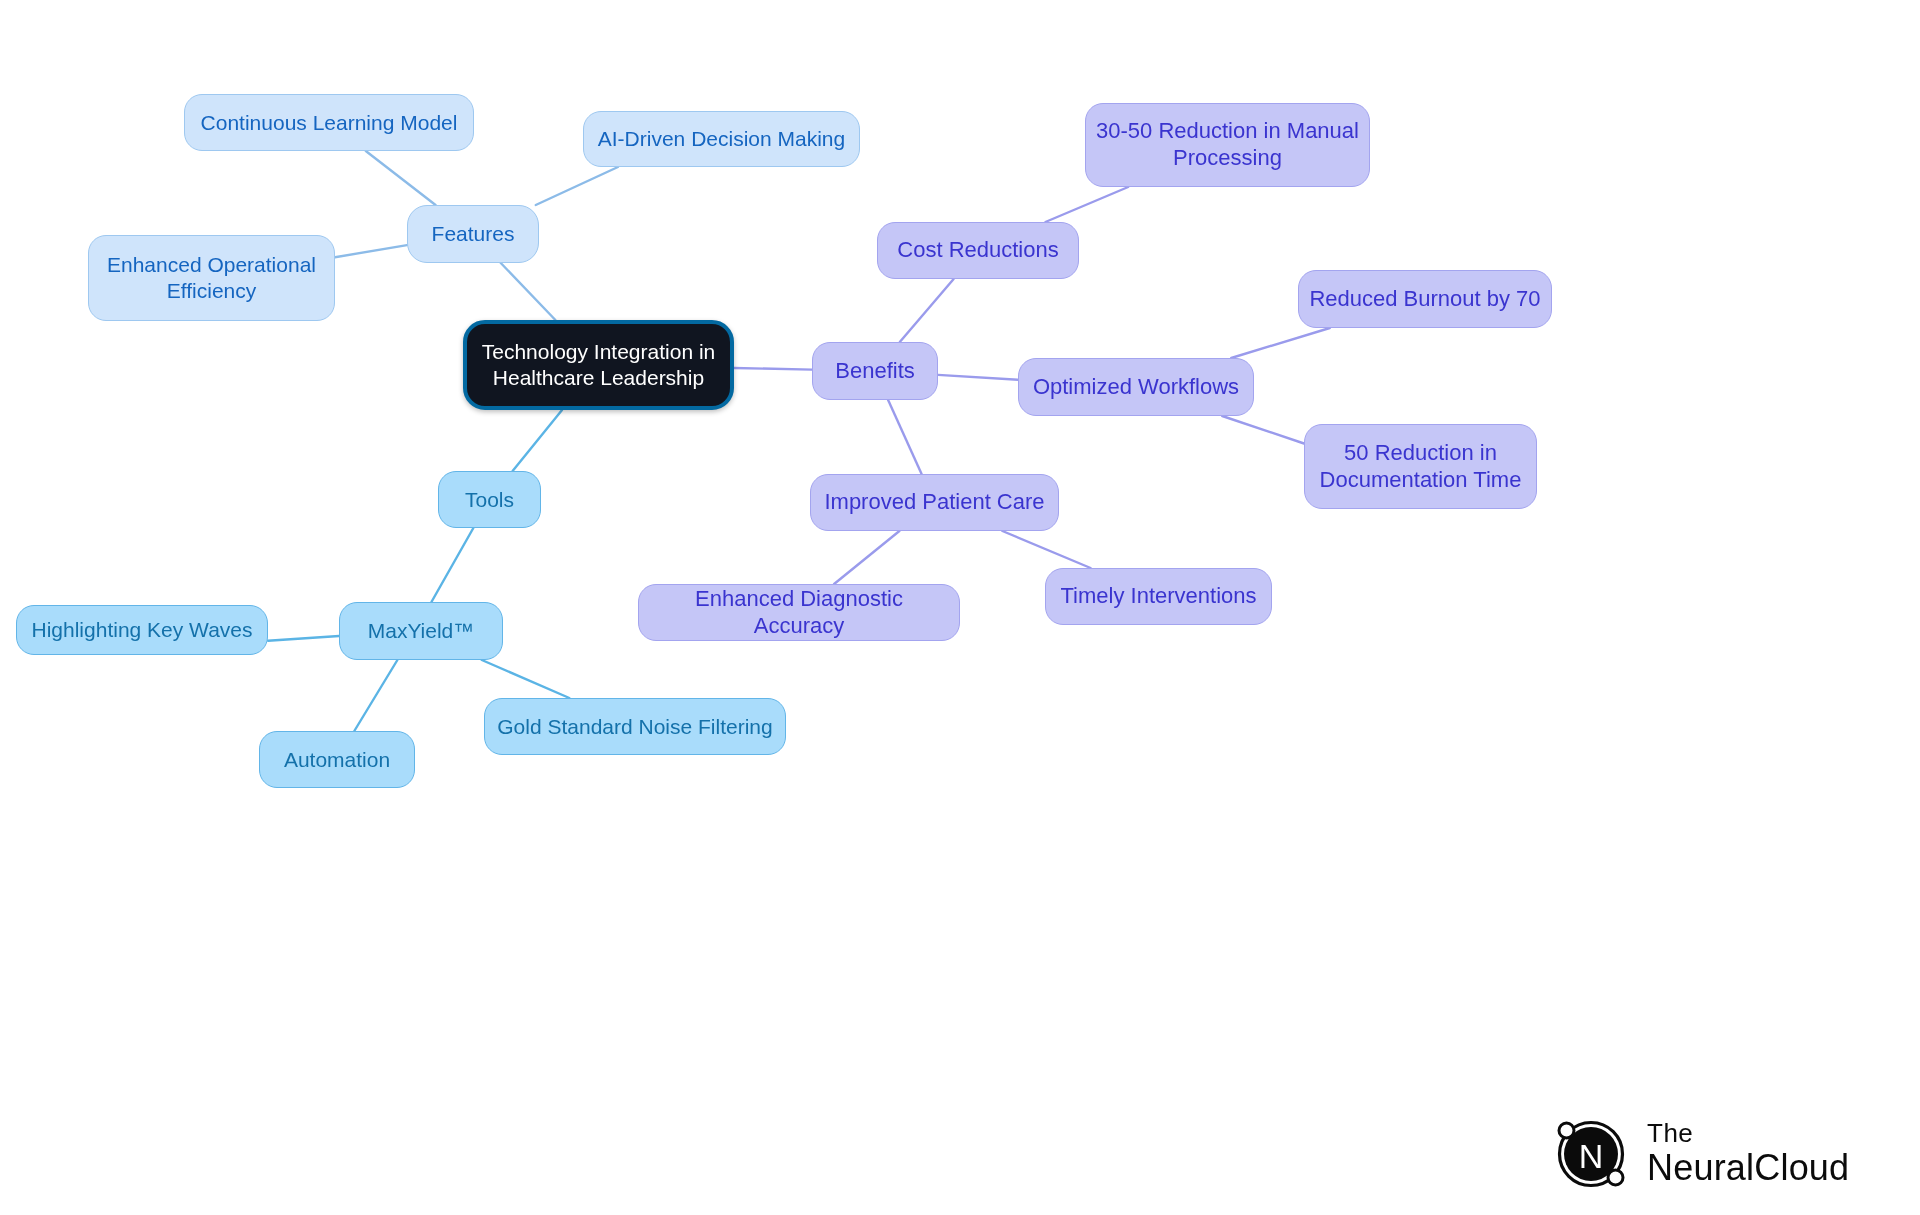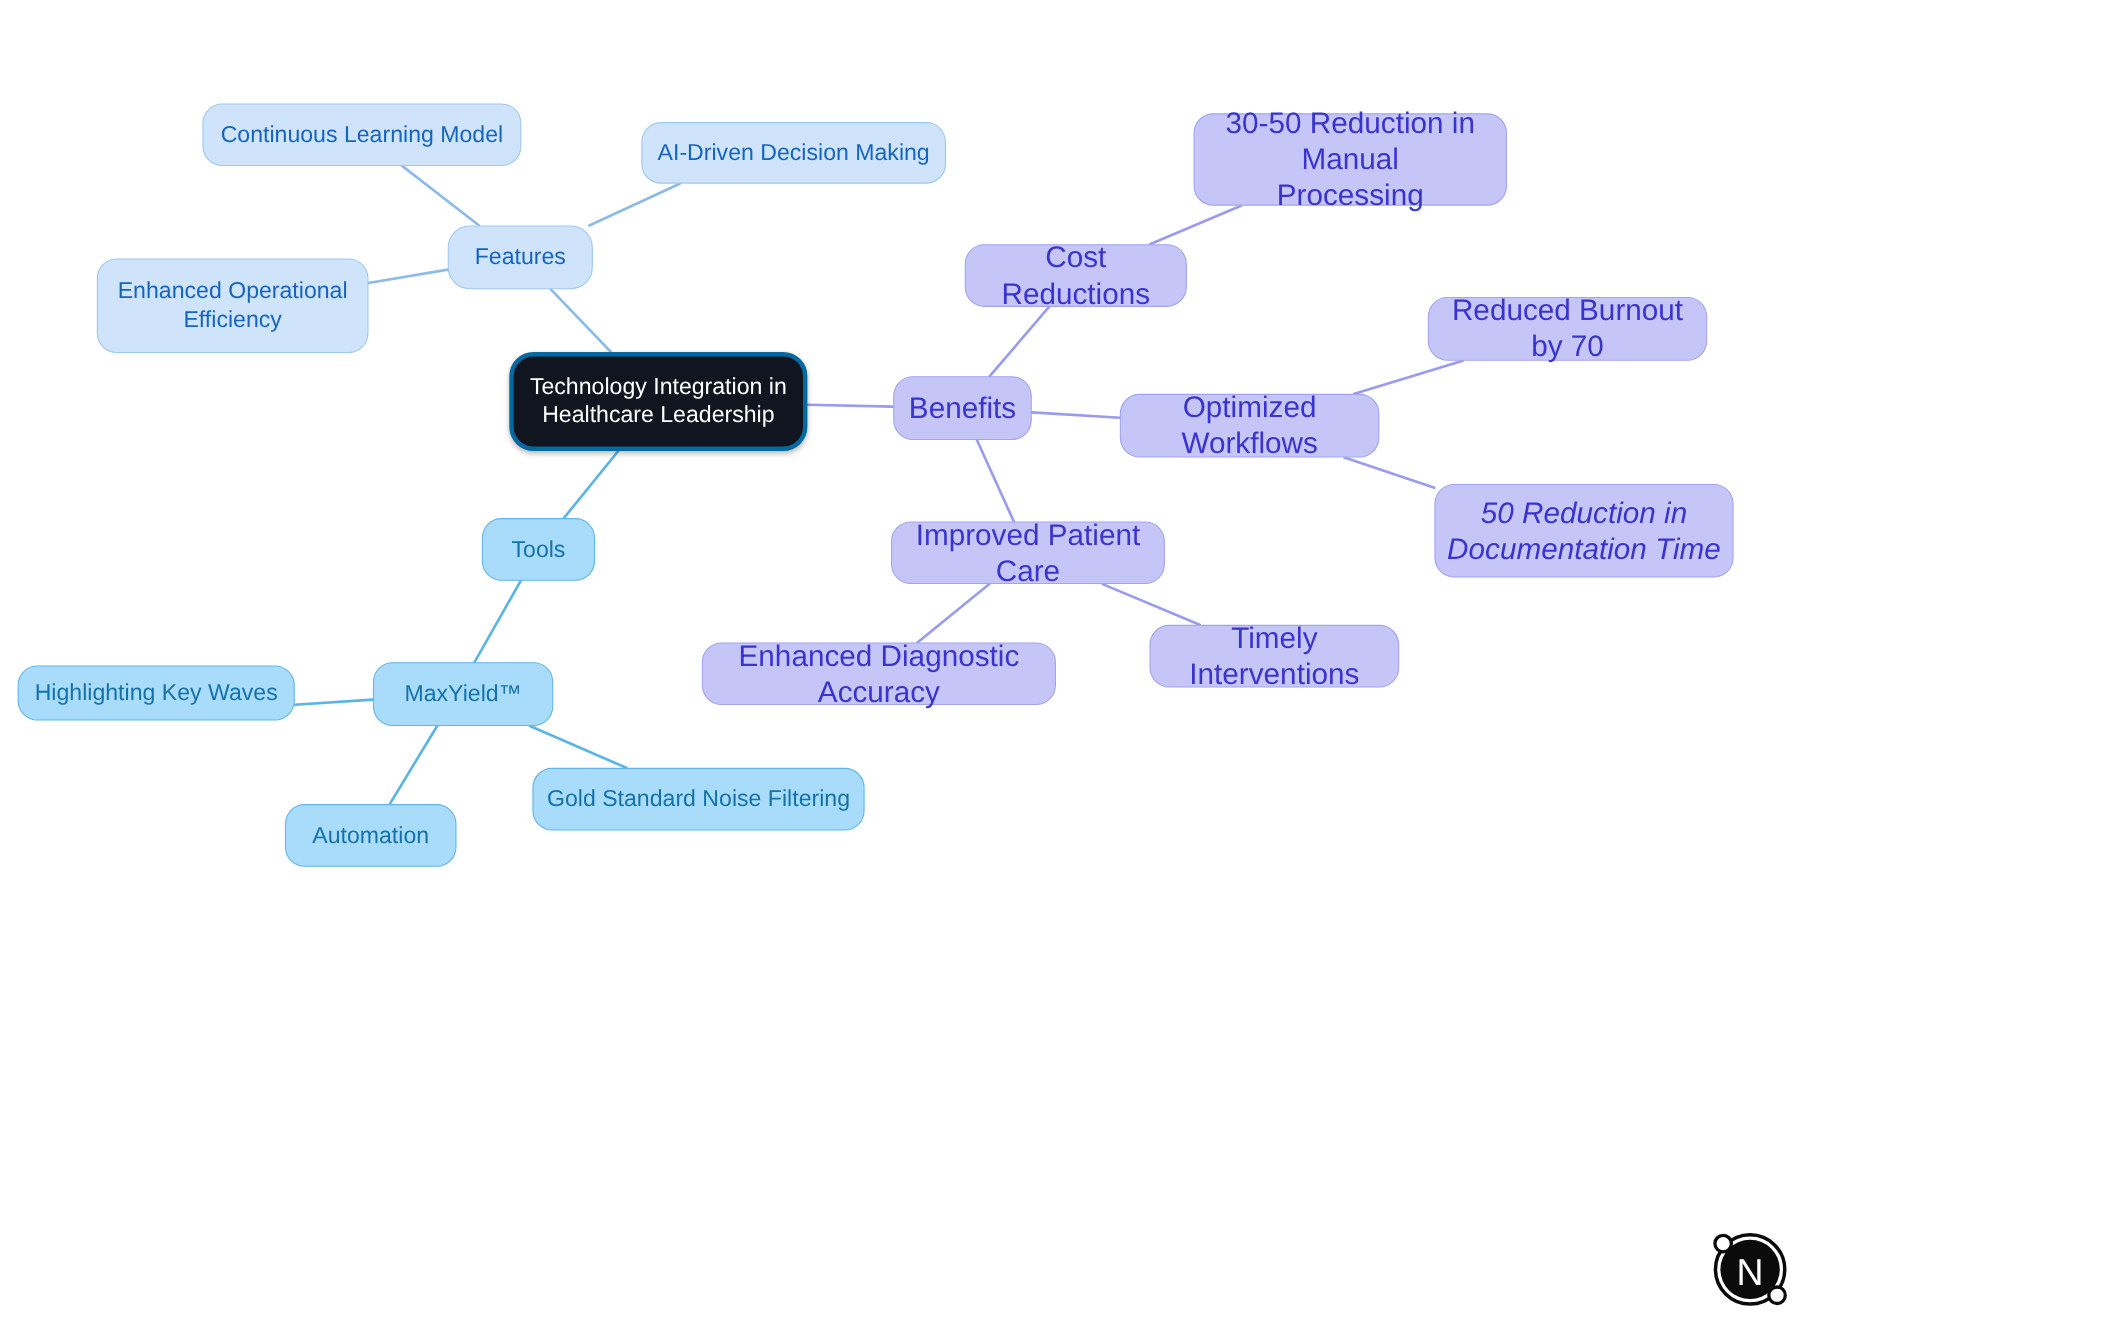--- a/index.html
+++ b/index.html
@@ -57,21 +57,21 @@
   .node-tools {
     background: #a9dcfb;
     border: 1.6px solid #62b5e8;
     color: #1471aa;
     font-size: 21px;
   }
   .node-benefits {
     background: #c5c6f7;
     border: 1.6px solid #a3a4ef;
     color: #3a34cf;
-    font-size: 27px;
+    font-size: 22px;
   }
   .logo-wrap {
     position: absolute;
     left: 1551px;
     top: 1108px;
     width: 340px;
     height: 90px;
     display: flex;
     align-items: center;
     gap: 16px;
@@ -129,29 +129,33 @@
       <div class="node node-tools" style="left: 339px; top: 602px; width: 164px; height: 58px;">MaxYield™</div>
       <div class="node node-tools" style="left: 16px; top: 605px; width: 252px; height: 50px;">Highlighting Key Waves</div>
       <div class="node node-tools" style="left: 259px; top: 731px; width: 156px; height: 57px;">Automation</div>
       <div class="node node-tools" style="left: 484px; top: 698px; width: 302px; height: 57px;">Gold Standard Noise Filtering</div>
       <div class="node node-benefits" style="left: 812px; top: 342px; width: 126px; height: 58px;">Benefits</div>
       <div class="node node-benefits" style="left: 877px; top: 222px; width: 202px; height: 57px;">Cost Reductions</div>
       <div class="node node-benefits" style="left: 1085px; top: 103px; width: 285px; height: 84px;">30-50 Reduction in Manual
 Processing</div>
       <div class="node node-benefits" style="left: 1018px; top: 358px; width: 236px; height: 58px;">Optimized Workflows</div>
       <div class="node node-benefits" style="left: 1298px; top: 270px; width: 254px; height: 58px;">Reduced Burnout by 70</div>
-      <div class="node node-benefits" style="left: 1304px; top: 440px; width: 272px; height: 85px; font-style: italic;">50 Reduction in
+      <div class="node node-benefits" style="left: 1304px; top: 424px; width: 233px; height: 85px;">50 Reduction in
 Documentation Time</div>
       <div class="node node-benefits" style="left: 810px; top: 474px; width: 249px; height: 57px;">Improved Patient Care</div>
       <div class="node node-benefits" style="left: 638px; top: 584px; width: 322px; height: 57px;">Enhanced Diagnostic Accuracy</div>
       <div class="node node-benefits" style="left: 1045px; top: 568px; width: 227px; height: 57px;">Timely Interventions</div>
     </div>
 
   <div class="logo-wrap">
     <svg width="80" height="80" viewBox="0 0 80 80">
       <circle cx="40" cy="41" r="27" fill="#0b0b0b"></circle>
       <circle cx="40" cy="41" r="31.5" fill="none" stroke="#0b0b0b" stroke-width="3.2"></circle>
       <circle cx="15.5" cy="17.5" r="7.5" fill="#ffffff" stroke="#0b0b0b" stroke-width="3"></circle>
       <circle cx="64.5" cy="64.5" r="7.5" fill="#ffffff" stroke="#0b0b0b" stroke-width="3"></circle>
       <text x="40" y="55" text-anchor="middle" font-family="'Liberation Sans', sans-serif" font-size="34" fill="#ffffff">N</text>
     </svg>
+    <div class="logo-text">
+      <span class="logo-the">The</span>
+      <span class="logo-name">NeuralCloud</span>
+    </div>
   </div>
 </div>
 
 </body></html>

